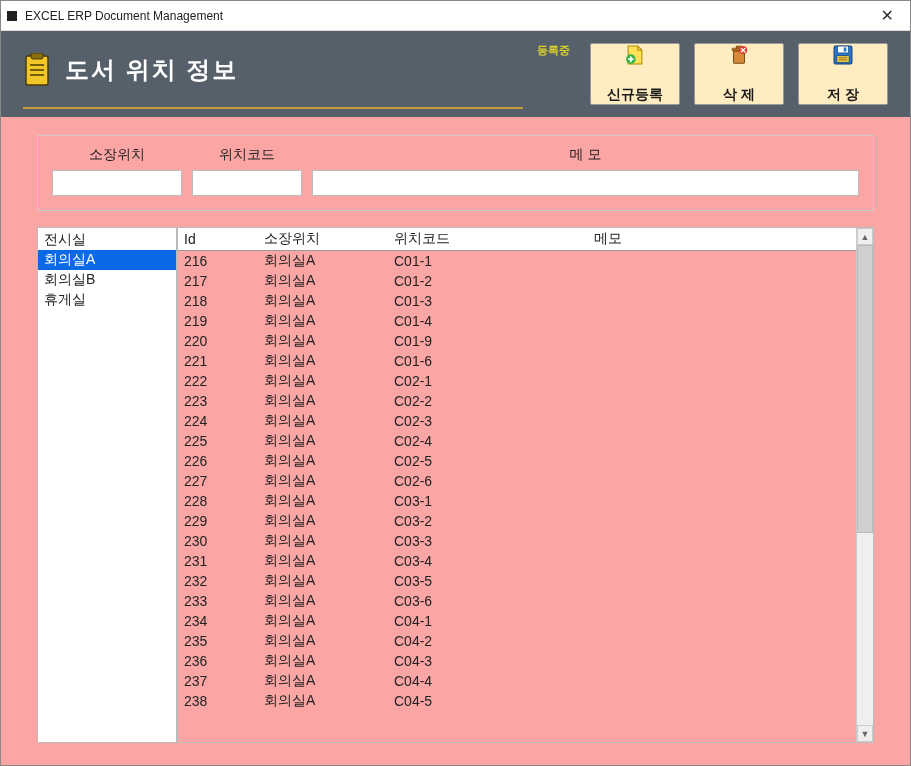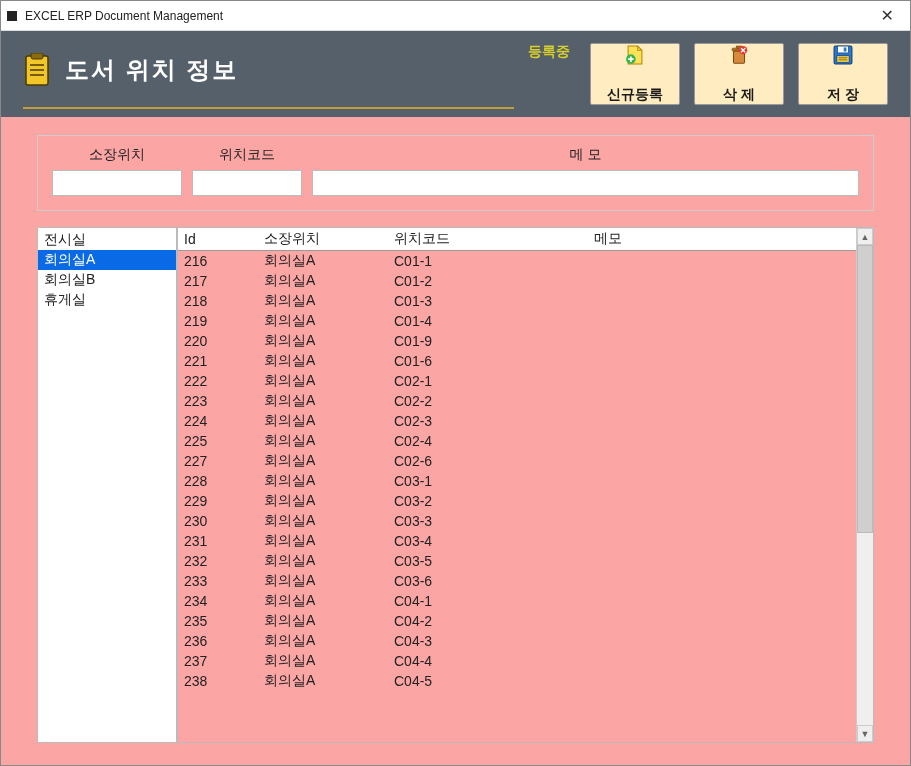--- a/index.html
+++ b/index.html
@@ -63,21 +63,21 @@
       height: 34px;
     }
     .page-title {
       color: #fff;
       font-size: 24px;
       font-weight: 600;
       letter-spacing: 2px;
     }
     .status-text {
       color: #d8cf2a;
-      font-size: 14px;
+      font-size: 11px;
       font-weight: 600;
       padding-bottom: 14px;
       padding-right: 6px;
     }
     .toolbar-btn {
       background: #ffecc0;
       border: 1px solid #999;
       border-radius: 2px;
       width: 90px;
       height: 62px;
@@ -350,20 +350,26 @@
                 <td>C02-3</td>
                 <td></td>
               </tr>
               <tr>
                 <td>225</td>
                 <td>회의실A</td>
                 <td>C02-4</td>
                 <td></td>
               </tr>
               <tr>
+                <td>226</td>
+                <td>회의실A</td>
+                <td>C02-5</td>
+                <td></td>
+              </tr>
+              <tr>
                 <td>227</td>
                 <td>회의실A</td>
                 <td>C02-6</td>
                 <td></td>
               </tr>
               <tr>
                 <td>228</td>
                 <td>회의실A</td>
                 <td>C03-1</td>
                 <td></td>

